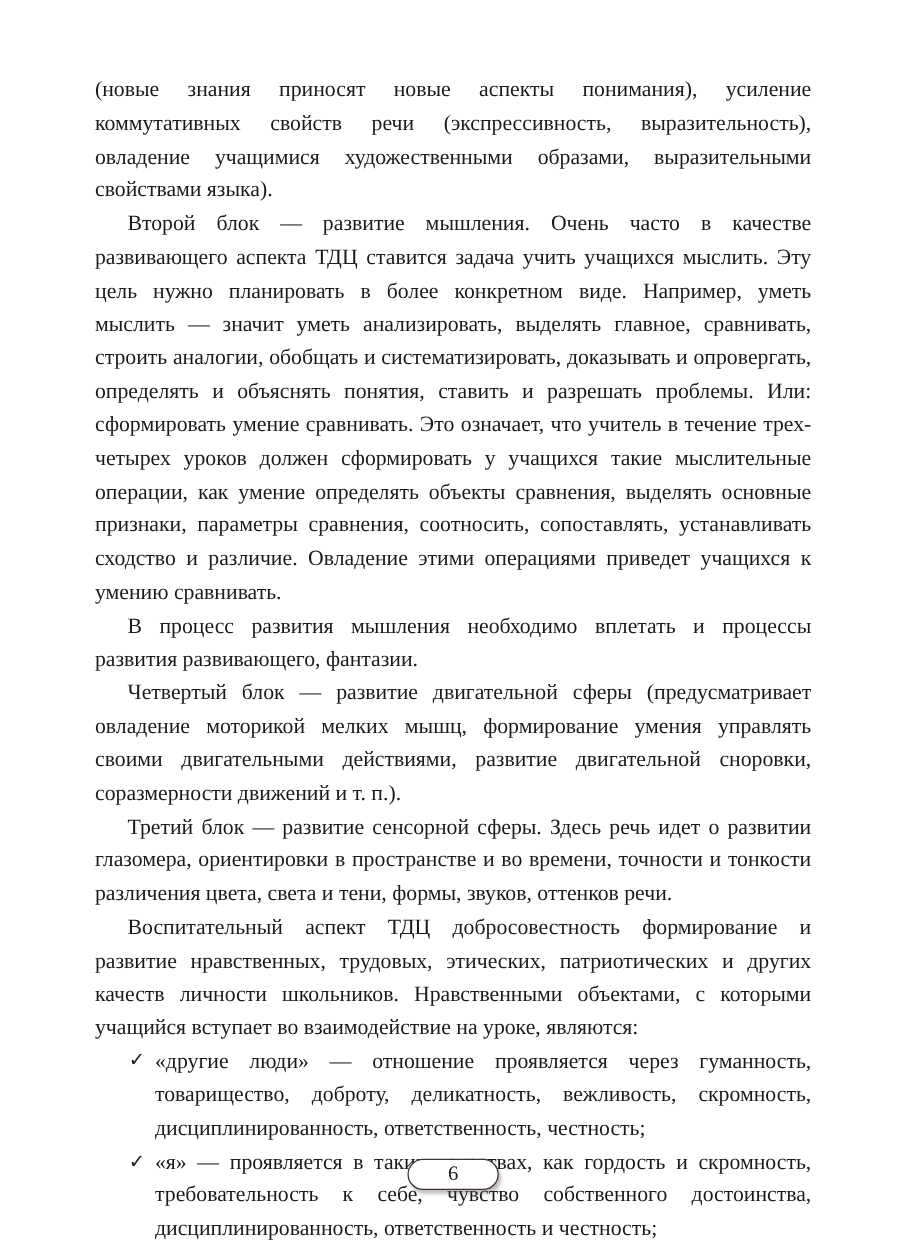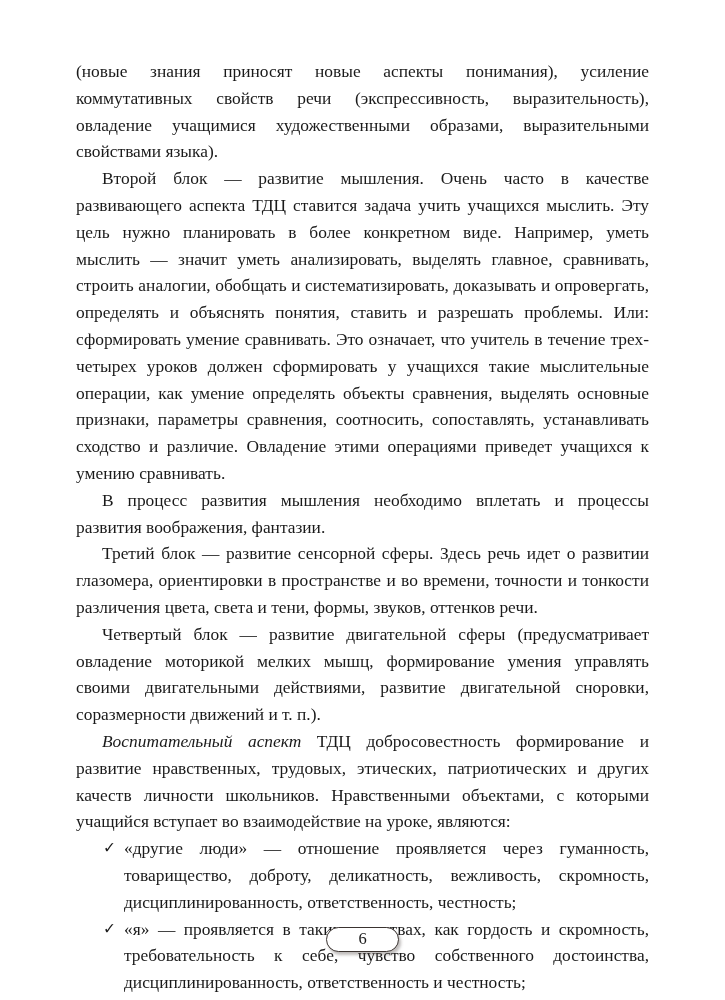--- a/index.html
+++ b/index.html
@@ -41,21 +41,20 @@
     hyphens: manual;
     -webkit-hyphens: manual;
     text-indent: 0;
   }
 
   .para.indent {
     text-indent: 26px;
   }
 
   .para .ital {
-    font-style: italic;
   }
 
   .bullet-list {
     margin: 0;
     padding: 0;
     list-style: none;
   }
 
   .bullet-item {
     position: relative;
@@ -113,25 +112,25 @@
 <body>
 
 <div class="page">
 
   <div class="text-body">
 
     <p class="para">(новые знания приносят новые аспекты понимания), усиление коммутативных свойств речи (экспрессивность, выразительность), овладение учащимися художественными образами, выразительными свойствами языка).</p>
 
     <p class="para indent">Второй блок — развитие мышления. Очень часто в качестве развивающего аспекта ТДЦ ставится задача учить учащихся мыслить. Эту цель нужно планировать в более конкретном виде. Например, уметь мыслить — значит уметь анализировать, выделять главное, сравнивать, строить аналогии, обобщать и систематизировать, доказывать и опровергать, определять и объяснять понятия, ставить и разрешать проблемы. Или: сформировать умение сравнивать. Это означает, что учитель в течение трех-четырех уроков должен сформировать у учащихся такие мыслительные операции, как умение определять объекты сравнения, выделять основные признаки, параметры сравнения, соотносить, сопоставлять, устанавливать сходство и различие. Овладение этими операциями приведет учащихся к умению сравнивать.</p>
 
-    <p class="para indent">В процесс развития мышления необходимо вплетать и процессы развития воображения, фантазии.</p>
+    <p class="para indent">В процесс развития мышления необходимо вплетать и процессы развития развивающего, фантазии.</p>
+
+    <p class="para indent">Четвертый блок — развитие двигательной сферы (предусматривает овладение моторикой мелких мышц, формирование умения управлять своими двигательными действиями, развитие двигательной сноровки, соразмерности движений и т. п.).</p>
 
     <p class="para indent">Третий блок — развитие сенсорной сферы. Здесь речь идет о развитии глазомера, ориентировки в пространстве и во времени, точности и тонкости различения цвета, света и тени, формы, звуков, оттенков речи.</p>
-
-    <p class="para indent">Четвертый блок — развитие двигательной сферы (предусматривает овладение моторикой мелких мышц, формирование умения управлять своими двигательными действиями, развитие двигательной сноровки, соразмерности движений и т. п.).</p>
 
     <p class="para indent"><span class="ital">Воспитательный аспект</span><span> ТДЦ добросовестность формирование и развитие нравственных, трудовых, этических, патриотических и других качеств личности школьников. Нравственными объектами, с которыми учащийся вступает во взаимодействие на уроке, являются:</span></p>
 
     <ul class="bullet-list">
       <li class="bullet-item">
         <span class="check">✓</span>
         <span>«другие люди» — отношение проявляется через гуманность, товарищество, доброту, деликатность, вежливость, скромность, дисциплинированность, ответственность, честность;</span>
       </li>
       <li class="bullet-item">
         <span class="check">✓</span>

